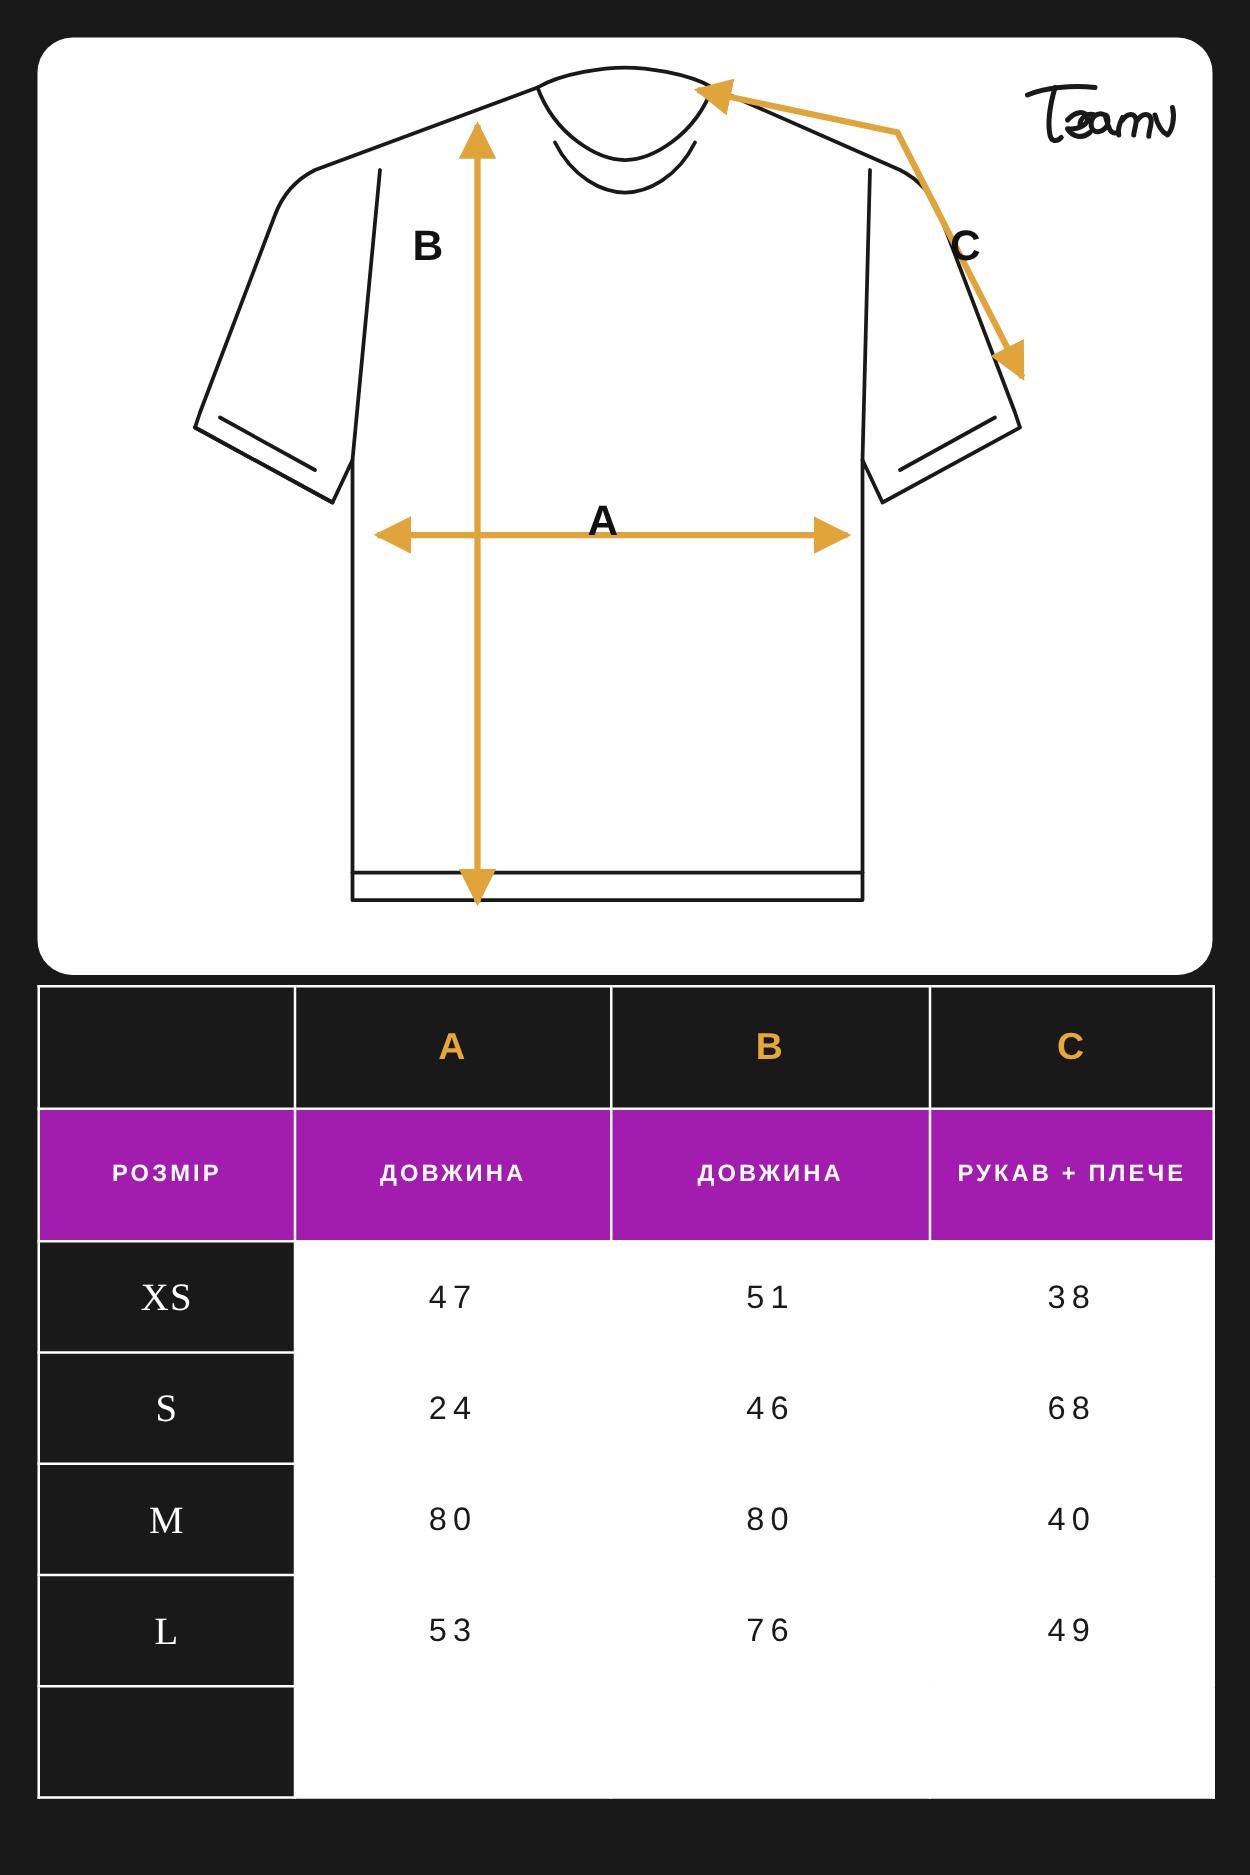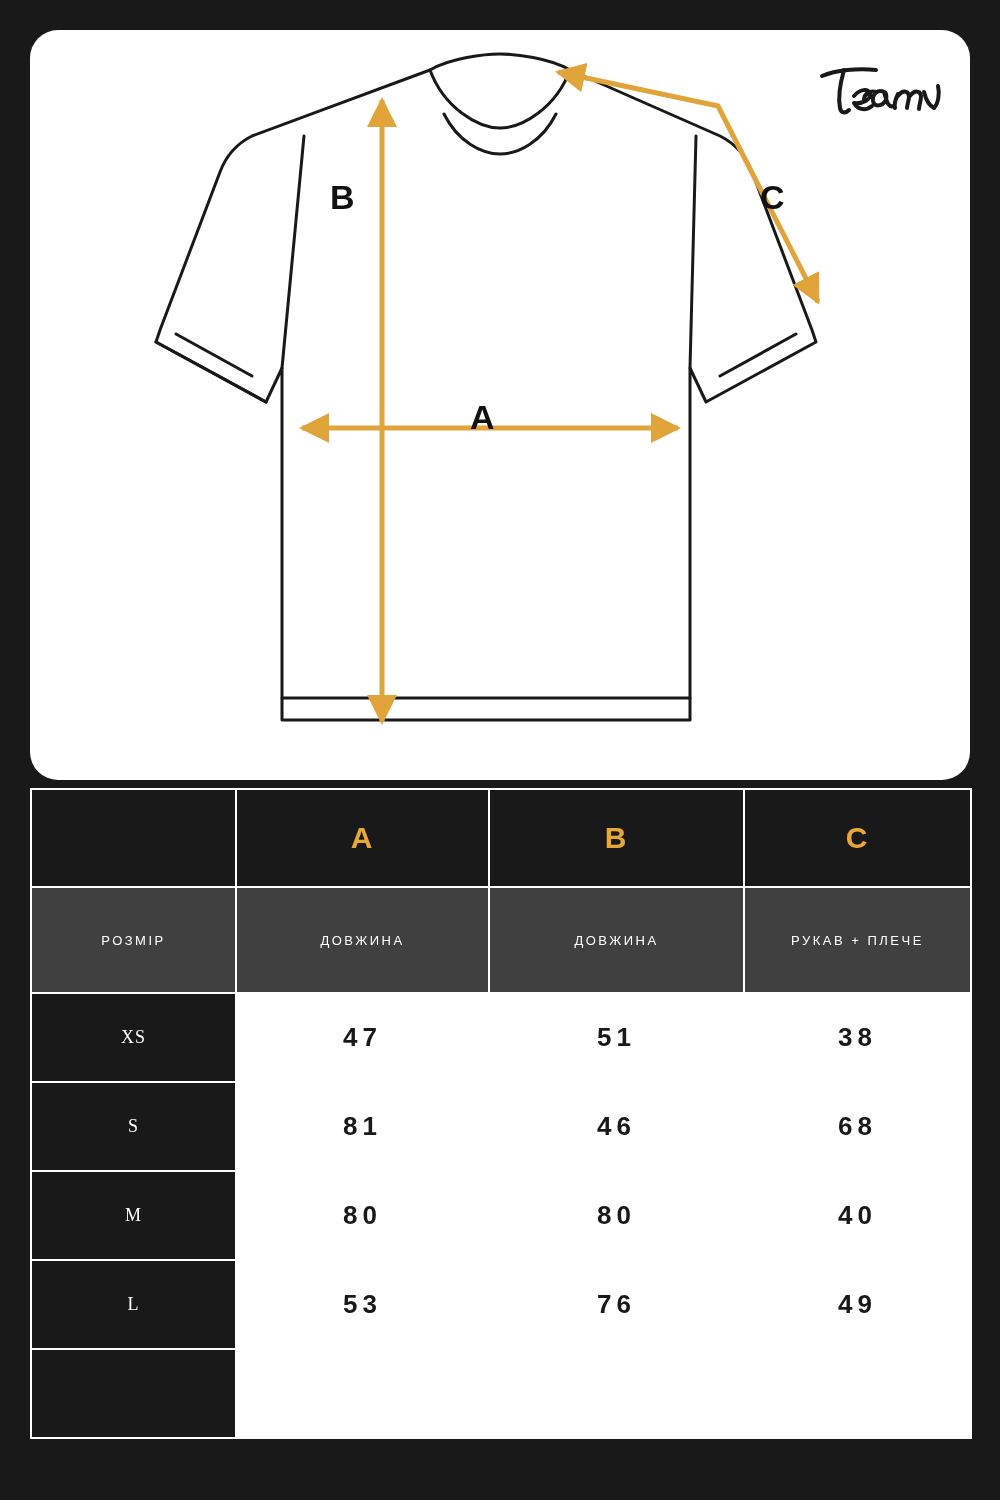--- a/index.html
+++ b/index.html
@@ -95,41 +95,41 @@
     border-top-color: transparent;
   }
   tr.letters-row td.blank-cell.corner {
     border-left: none;
     border-top: none;
   }
 
   
   tr.names-row td {
     height: 104px;
-    background: #404040;
+    background: #a21caf;
     color: #ffffff;
-    font-size: 13px;
-    font-weight: normal;
+    font-size: 19px;
+    font-weight: bold;
     letter-spacing: 2.5px;
   }
 
   
   tr.data-row td {
     height: 87px;
     background: #ffffff;
     color: #191919;
     font-size: 26px;
-    font-weight: bold;
+    font-weight: normal;
     letter-spacing: 5px;
   }
   tr.data-row td.size-cell {
     background: #191919;
     color: #ffffff;
     font-family: "Liberation Serif", serif;
-    font-size: 18px;
+    font-size: 31px;
     font-weight: normal;
     letter-spacing: 1px;
   }
   tr.empty-row td {
     height: 87px;
     background: #ffffff;
   }
   tr.empty-row td.size-cell {
     background: #191919;
   }
@@ -242,21 +242,21 @@
       </tr>
 
       <tr class="data-row">
         <td class="size-cell">XS</td>
         <td>47</td>
         <td>51</td>
         <td>38</td>
       </tr>
       <tr class="data-row">
         <td class="size-cell">S</td>
-        <td>81</td>
+        <td>24</td>
         <td>46</td>
         <td>68</td>
       </tr>
       <tr class="data-row">
         <td class="size-cell">M</td>
         <td>80</td>
         <td>80</td>
         <td>40</td>
       </tr>
       <tr class="data-row">

